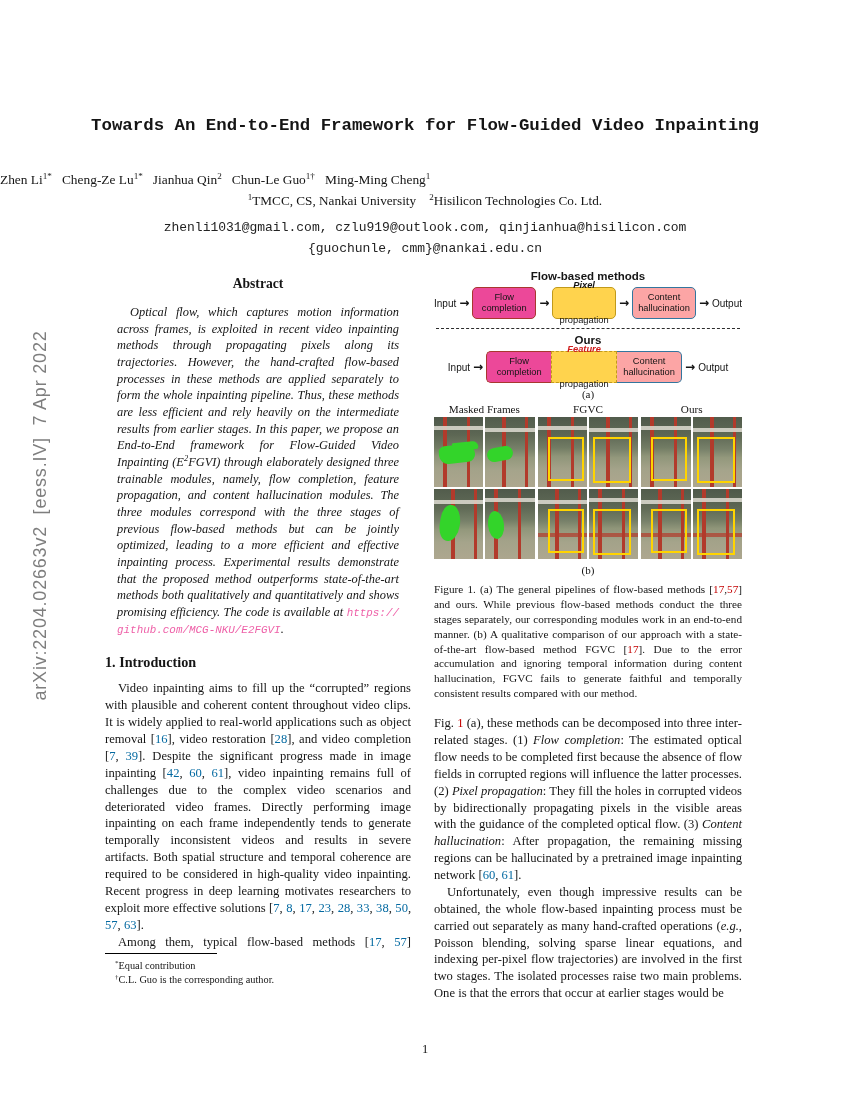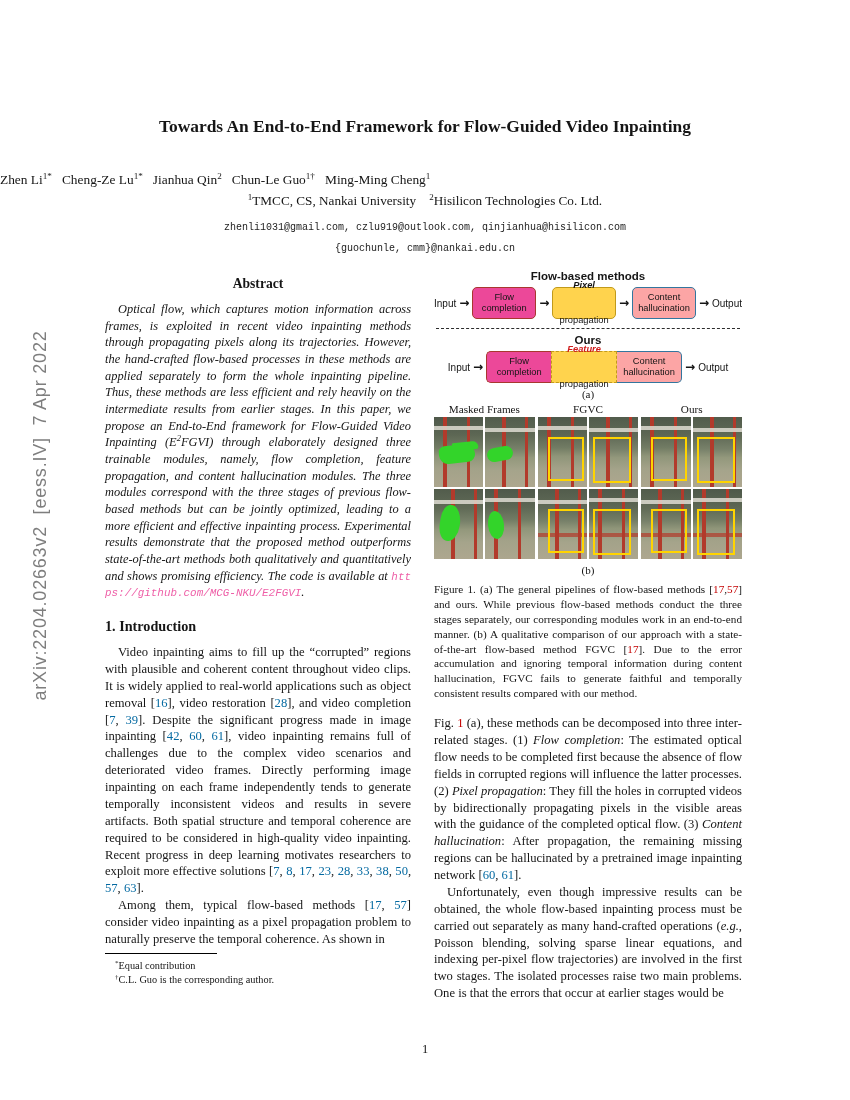--- a/index.html
+++ b/index.html
@@ -6,34 +6,34 @@
   .page{position:relative;width:850px;height:1100px;margin:0 auto;background:#ffffff;
         font-family:"Liberation Serif",serif;color:#151515;overflow:hidden;}
 
   
   .arxiv-stamp{position:absolute;left:-195px;top:505px;width:470px;text-align:center;
     transform:rotate(-90deg);font-family:"Liberation Sans",sans-serif;font-size:18px;
     letter-spacing:.8px;color:#7e7e7e;white-space:pre;}
 
   
   .title{position:absolute;top:116px;left:0;right:0;text-align:center;
-    font-size:17.4px;font-weight:bold;margin:0;}
+    font-size:17.4px;font-weight:bold;margin:0;font-family:Liberation Mono, monospace;}
   .authors{position:absolute;top:172px;left:0;right:0;font-size:13.4px;white-space:pre-wrap;}
   .affils{position:absolute;top:193px;left:0;right:0;text-align:center;font-size:13.2px;white-space:pre-wrap;}
   .emails{position:absolute;top:217px;left:0;right:0;text-align:center;
-    font-family:"Liberation Mono",monospace;font-size:10px;line-height:21px;color:#222;}
+    font-family:"Liberation Mono",monospace;font-size:13px;line-height:21px;color:#222;}
   sup{font-size:.68em;line-height:0;}
 
   
   .col{position:absolute;width:306px;}
   .col-left{left:105px;top:276px;}
   .col-right{left:434px;top:268px;width:308px;}
 
   .abs-head{text-align:center;font-weight:bold;font-size:13.6px;margin:0 0 9px 0;}
-  .abs-body{font-style:italic;font-size:12.4px;line-height:1.345;text-align:justify;text-indent:13px;margin:0;}
+  .abs-body{font-style:italic;font-size:12.4px;line-height:1.345;text-align:justify;text-indent:13px;margin:12px;}
   .sec-head{font-size:14.2px;font-weight:bold;margin:17px 0 9px 0;}
   p.body{font-size:12.6px;line-height:1.34;text-align:justify;margin:0;}
   p.body.ind{text-indent:13px;}
   p.body.mt{margin-top:14px;}
 
   .seg-cite{color:#0369a1;}
   .seg-ref{color:#c40000;}
   .seg-it{font-style:italic;}
   .seg-url{color:#ee5fa7;font-family:"Liberation Mono",monospace;font-style:italic;
     font-size:.88em;word-break:break-all;}

